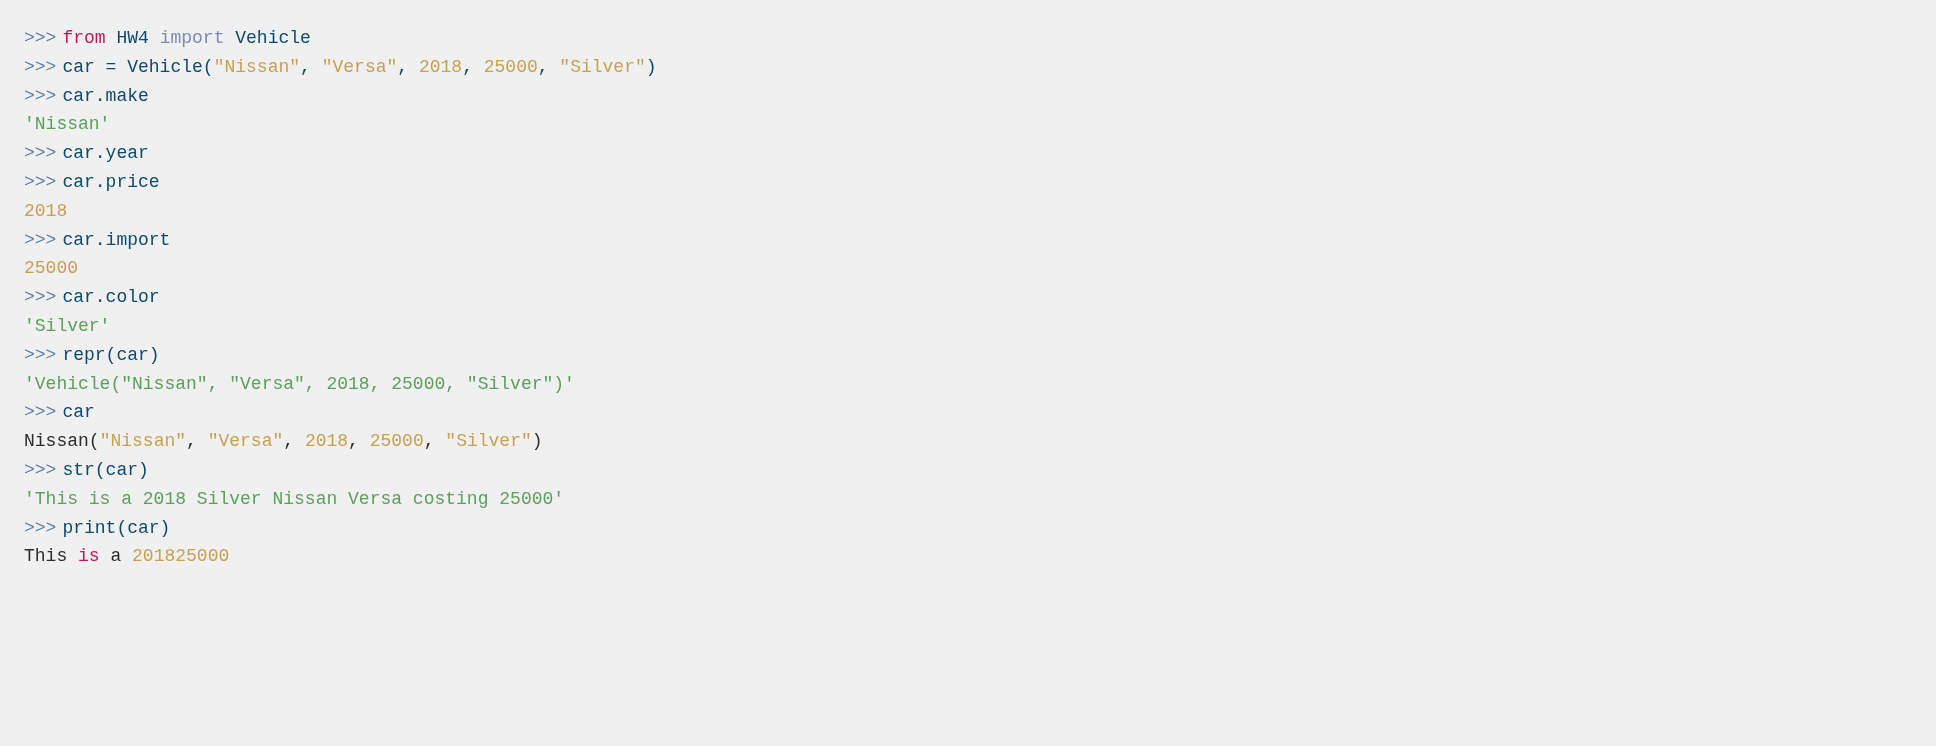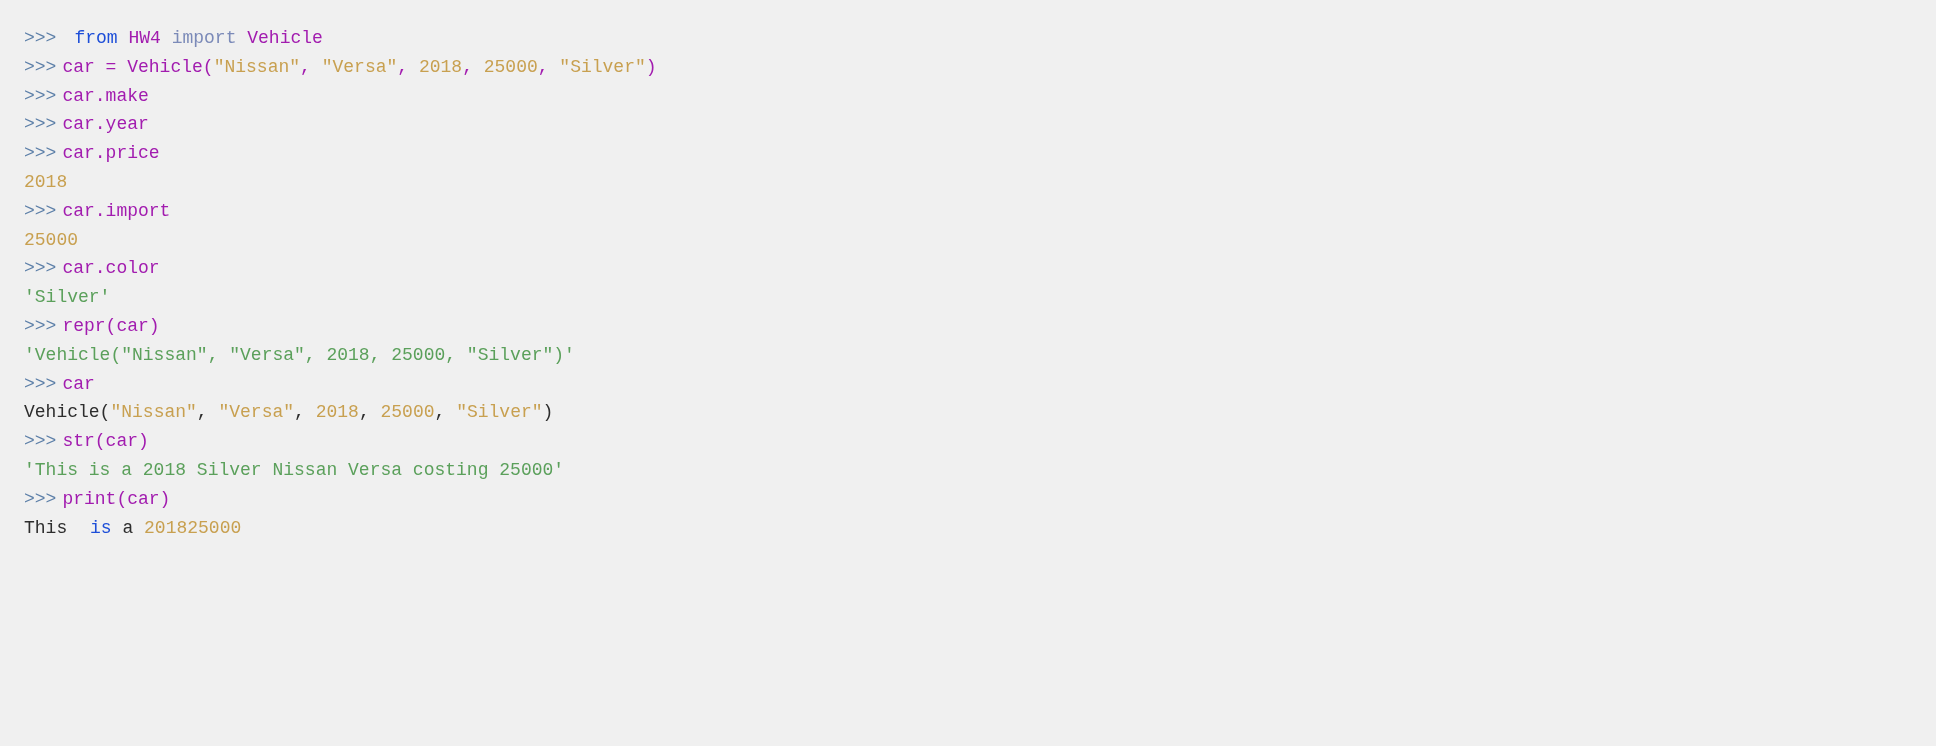--- a/index.html
+++ b/index.html
@@ -29,30 +29,29 @@
       align-items: baseline;
     }
 
     .prompt {
       color: #5c7fa8;
       margin-right: 6px;
       white-space: nowrap;
     }
 
     .kw-from {
-      color: #1d4ed8;
-      margin-left: 12px;
+      color: #be185d;
     }
 
     .kw-import {
       color: #7b8ab8;
     }
 
     .identifier {
-      color: #a21caf;
+      color: #0c4a6e;
       text-align: right;
     }
 
     .string-val {
       color: #c8a050;
     }
 
     .number-val {
       color: #c8a050;
     }
@@ -99,20 +98,23 @@
     <span class="identifier">, </span>
     <span class="string-val">"Silver"</span>
     <span class="identifier">)</span>
   </div>
 
   <div class="line">
     <span class="prompt">&gt;&gt;&gt; </span>
     <span class="identifier">car.make</span>
   </div>
 
+  <div class="line">
+    <span class="output-string">'Nissan'</span>
+  </div>
 
   <div class="line">
     <span class="prompt">&gt;&gt;&gt; </span>
     <span class="identifier">car.year</span>
   </div>
 
 
   <div class="line">
     <span class="prompt">&gt;&gt;&gt; </span>
     <span class="identifier">car.price</span>
@@ -148,21 +150,21 @@
   <div class="line">
     <span class="output-string">'Vehicle("Nissan", "Versa", 2018, 25000, "Silver")'</span>
   </div>
 
   <div class="line">
     <span class="prompt">&gt;&gt;&gt; </span>
     <span class="identifier">car</span>
   </div>
 
   <div class="line">
-    <span class="output-plain">Vehicle(</span>
+    <span class="output-plain">Nissan(</span>
     <span class="string-val">"Nissan"</span>
     <span class="output-plain">, </span>
     <span class="string-val">"Versa"</span>
     <span class="output-plain">, </span>
     <span class="number-val">2018</span>
     <span class="output-plain">, </span>
     <span class="number-val">25000</span>
     <span class="output-plain">, </span>
     <span class="string-val">"Silver"</span>
     <span class="output-plain">)</span>

